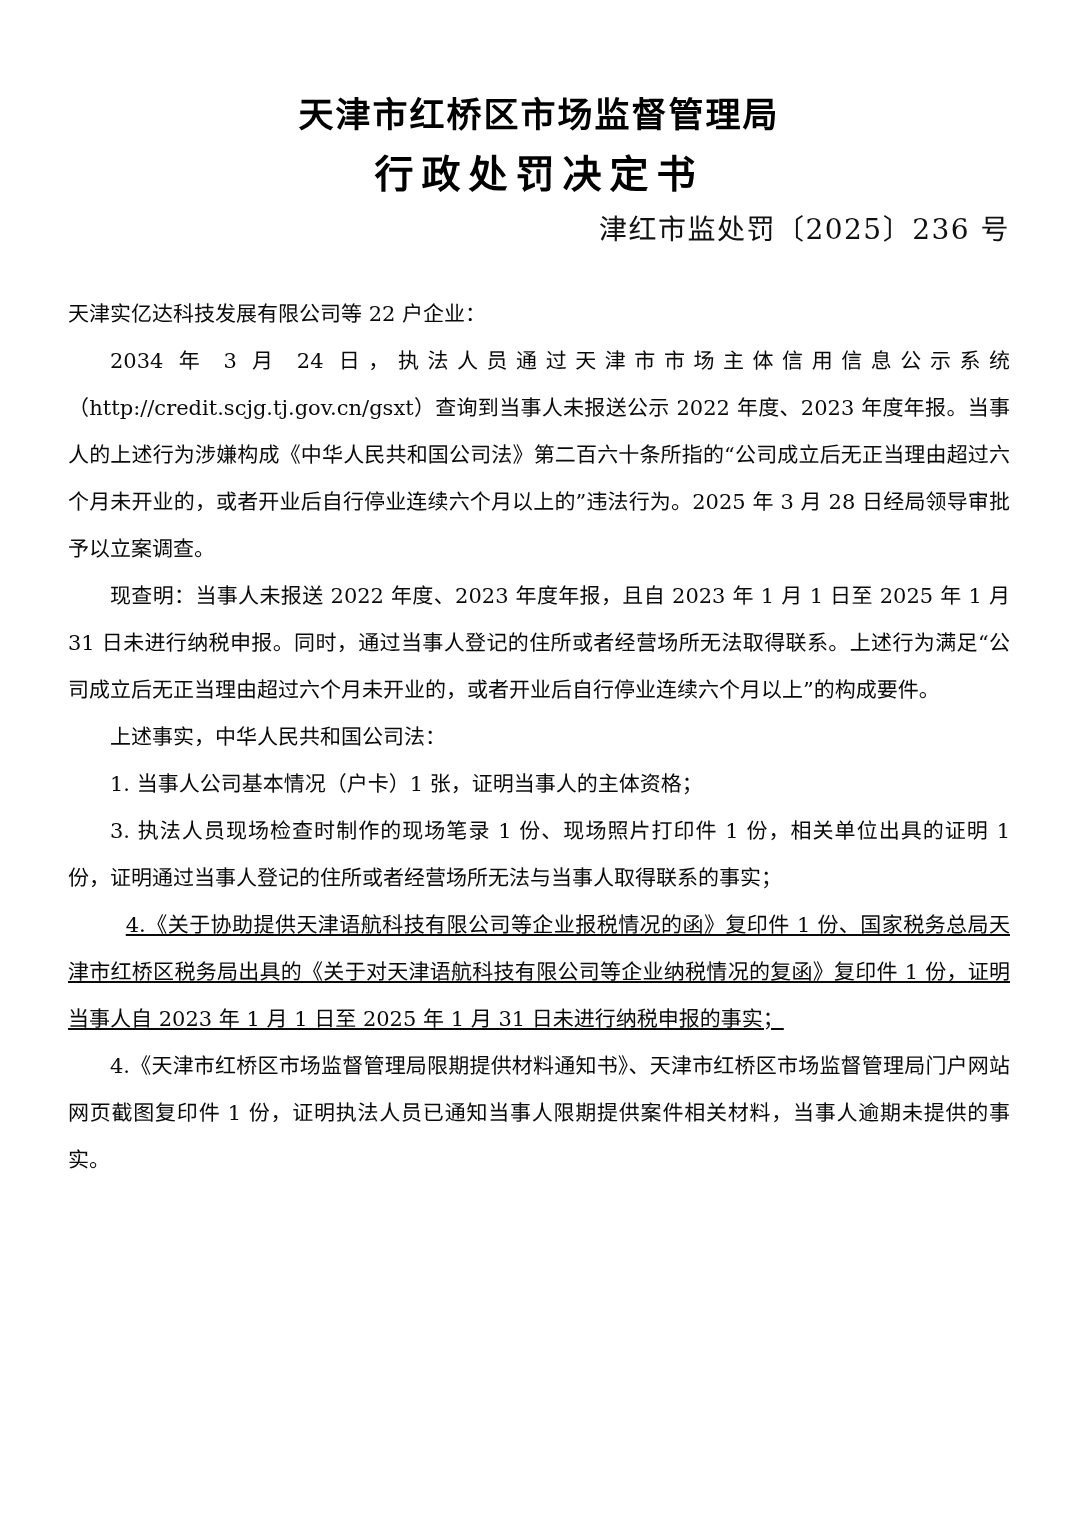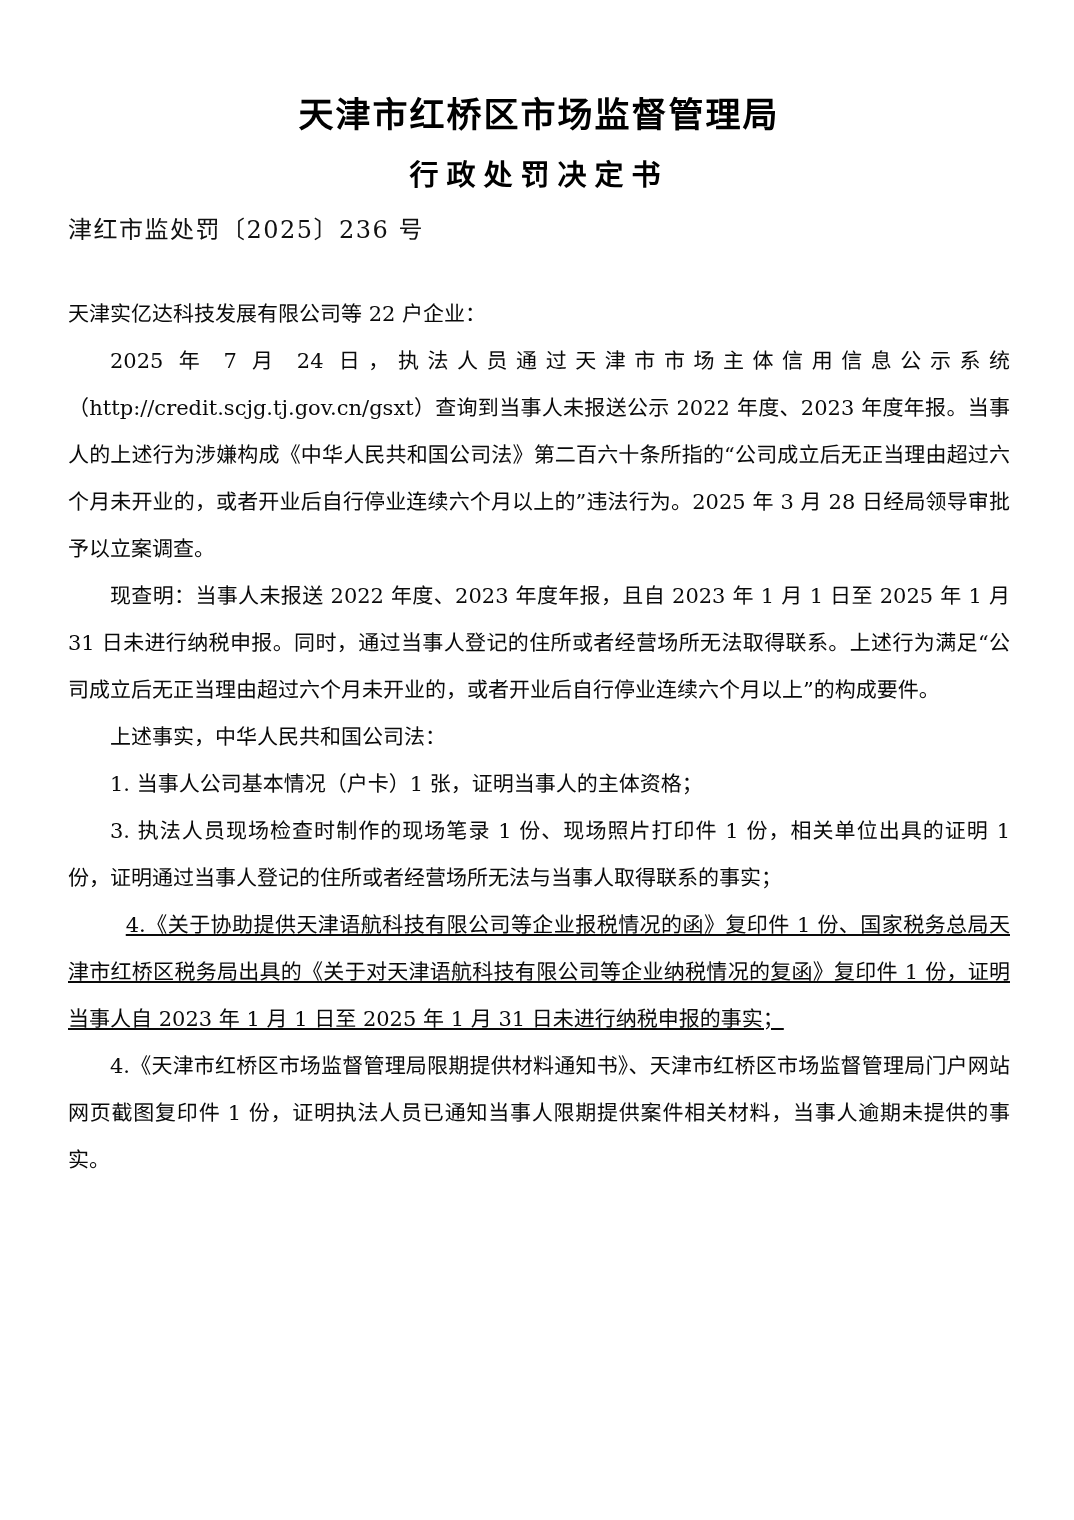--- a/index.html
+++ b/index.html
@@ -25,29 +25,29 @@
     font-weight: 700;
     color: #000000;
   }
   .title-line1 {
     font-size: 35px;
     line-height: 44px;
     margin: 12px 0 0 0;
     letter-spacing: 2px;
   }
   .title-line2 {
-    font-size: 29px;
+    font-size: 39px;
     line-height: 44px;
     margin: 16px 0 0 0;
     letter-spacing: 8px;
   }
   .doc-number {
-    text-align: left;
+    text-align: right;
     font-family: "DejaVu Serif", "Liberation Serif", serif;
-    font-size: 24px;
+    font-size: 28px;
     line-height: 30px;
     margin-top: 18px;
     letter-spacing: 1.5px;
     color: #111111;
   }
   
   .doc-body {
     margin-top: 46px;
     font-family: "DejaVu Serif", "Liberation Serif", serif;
     font-size: 21px;
@@ -77,21 +77,21 @@
     <div class="title-line1">天津市红桥区市场监督管理局</div>
     <div class="title-line2">行政处罚决定书</div>
   </div>
 
   <div class="doc-number">津红市监处罚〔2025〕236 号</div>
 
   <div class="doc-body">
 
     <p class="no-indent">天津实亿达科技发展有限公司等 22 户企业：</p>
 
-    <p>2025 年 7 月 24 日，执法人员通过天津市市场主体信用信息公示系统（http://credit.scjg.tj.gov.cn/gsxt）查询到当事人未报送公示 2022 年度、2023 年度年报。当事人的上述行为涉嫌构成《中华人民共和国公司法》第二百六十条所指的“公司成立后无正当理由超过六个月未开业的，或者开业后自行停业连续六个月以上的”违法行为。2025 年 3 月 28 日经局领导审批予以立案调查。</p>
+    <p>2034 年 3 月 24 日，执法人员通过天津市市场主体信用信息公示系统（http://credit.scjg.tj.gov.cn/gsxt）查询到当事人未报送公示 2022 年度、2023 年度年报。当事人的上述行为涉嫌构成《中华人民共和国公司法》第二百六十条所指的“公司成立后无正当理由超过六个月未开业的，或者开业后自行停业连续六个月以上的”违法行为。2025 年 3 月 28 日经局领导审批予以立案调查。</p>
 
     <p>现查明：当事人未报送 2022 年度、2023 年度年报，且自 2023 年 1 月 1 日至 2025 年 1 月 31 日未进行纳税申报。同时，通过当事人登记的住所或者经营场所无法取得联系。上述行为满足“公司成立后无正当理由超过六个月未开业的，或者开业后自行停业连续六个月以上”的构成要件。</p>
 
     <p>上述事实，中华人民共和国公司法：</p>
 
     <p>1. 当事人公司基本情况（户卡）1 张，证明当事人的主体资格；</p>
 
 
     <p>3. 执法人员现场检查时制作的现场笔录 1 份、现场照片打印件 1 份，相关单位出具的证明 1 份，证明通过当事人登记的住所或者经营场所无法与当事人取得联系的事实；</p>
 

